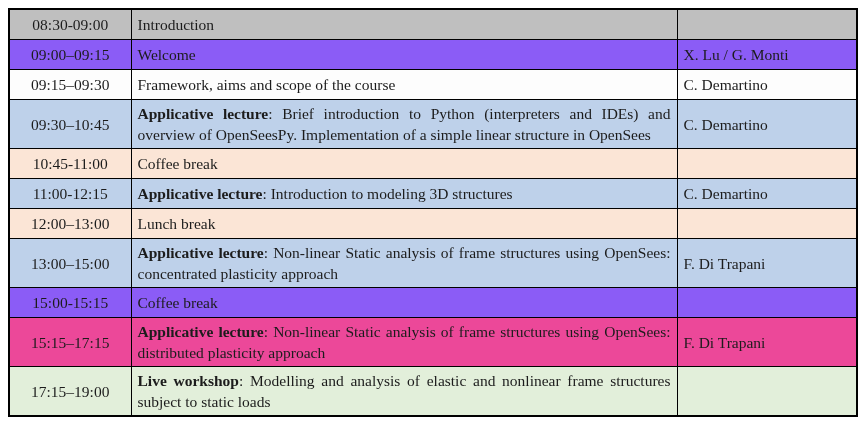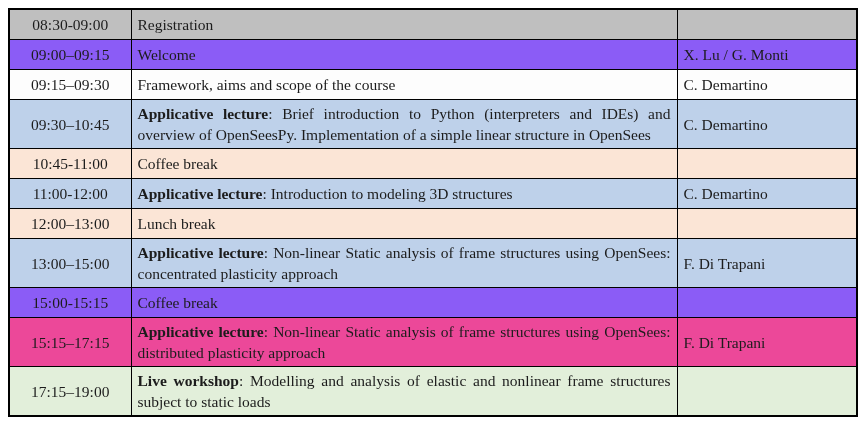--- a/index.html
+++ b/index.html
@@ -55,21 +55,21 @@
 <div class="page">
   <table class="schedule">
     <colgroup>
       <col style="width:122px">
       <col style="width:546px">
       <col style="width:180px">
     </colgroup>
     <tbody id="schedule-rows">
         <tr class="single" style="background: rgb(191, 191, 191); border-radius: 6px;">
           <td class="col-time">08:30-09:00</td>
-          <td class="col-desc">Registration</td>
+          <td class="col-desc">Introduction</td>
           <td class="col-speaker"></td>
         </tr>
         <tr class="single" style="background: #8b5cf6;">
           <td class="col-time">09:00–09:15</td>
           <td class="col-desc">Welcome</td>
           <td class="col-speaker">X. Lu / G. Monti</td>
         </tr>
         <tr class="single" style="background: rgb(253, 253, 253);">
           <td class="col-time">09:15–09:30</td>
           <td class="col-desc">Framework, aims and scope of the course</td>
@@ -79,21 +79,21 @@
           <td class="col-time">09:30–10:45</td>
           <td class="col-desc"><b>Applicative lecture</b>: Brief introduction to Python (interpreters and IDEs) and overview of OpenSeesPy. Implementation of a simple linear structure in OpenSees</td>
           <td class="col-speaker">C. Demartino</td>
         </tr>
         <tr class="single" style="background: rgb(251, 229, 214);">
           <td class="col-time">10:45-11:00</td>
           <td class="col-desc">Coffee break</td>
           <td class="col-speaker"></td>
         </tr>
         <tr class="single" style="background: rgb(190, 209, 234);">
-          <td class="col-time">11:00-12:00</td>
+          <td class="col-time">11:00-12:15</td>
           <td class="col-desc"><b>Applicative lecture</b>: Introduction to modeling 3D structures</td>
           <td class="col-speaker">C. Demartino</td>
         </tr>
         <tr class="single" style="background: rgb(251, 229, 214);">
           <td class="col-time">12:00–13:00</td>
           <td class="col-desc">Lunch break</td>
           <td class="col-speaker"></td>
         </tr>
         <tr style="background: rgb(190, 209, 234);">
           <td class="col-time">13:00–15:00</td>

